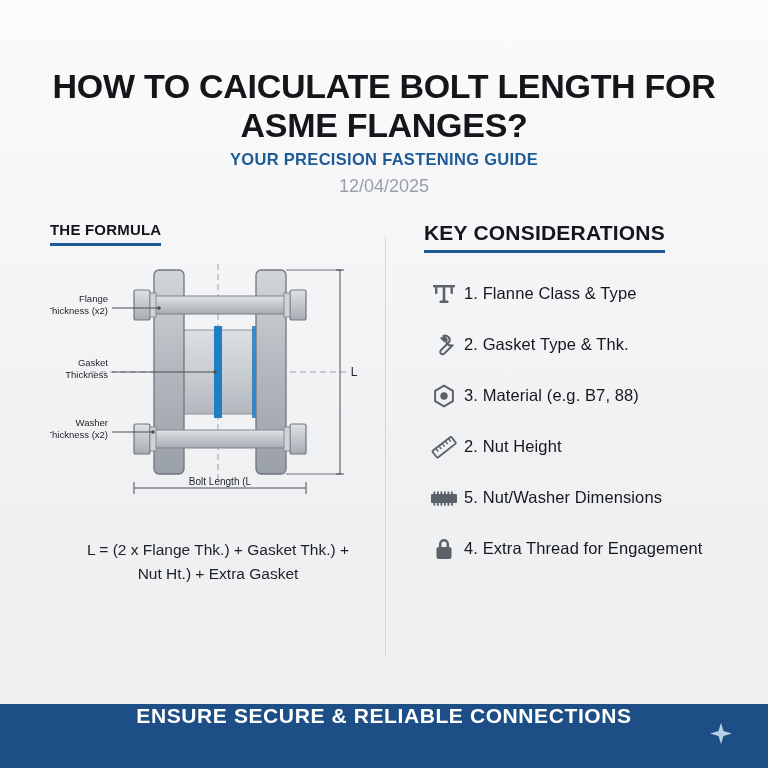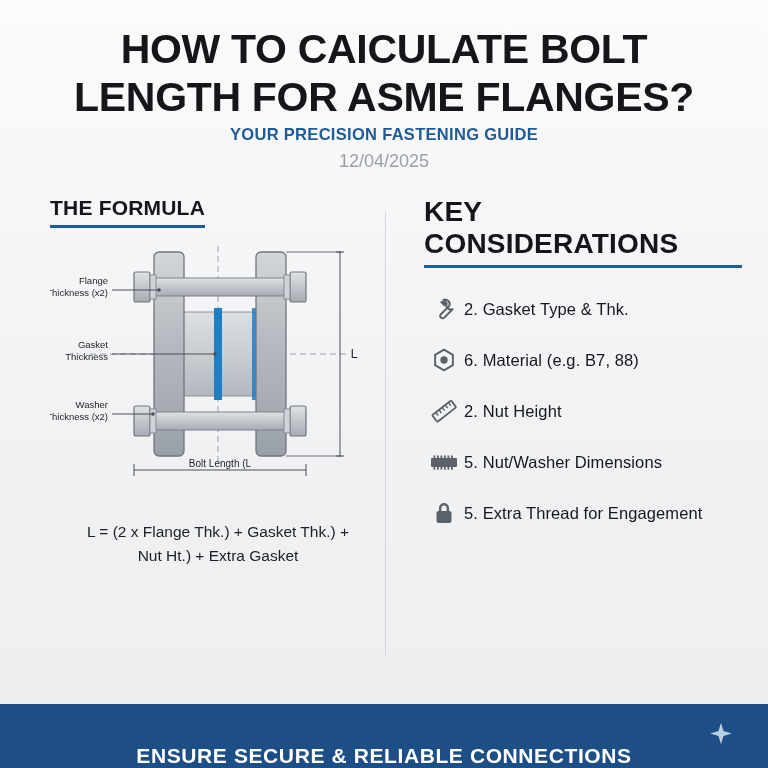--- a/index.html
+++ b/index.html
@@ -15,26 +15,27 @@
     background: linear-gradient(180deg, #fbfbfc 0%, #f0f1f3 60%, #eceef0 100%);
     display: flex; flex-direction: column;
   }
 
   
   .header {
     padding: 26px 40px 10px 40px;
     text-align: center;
   }
   .title {
-    font-size: 41px;
+    font-size: 34px;
     font-weight: bold;
     letter-spacing: -0.3px;
     color: #14161a;
     line-height: 1.16;
     text-transform: uppercase;
+    margin-top: 41px;
   }
   .subtitle {
     margin-top: 4px;
     font-size: 16.5px;
     font-weight: bold;
     color: #1f5b96;
     letter-spacing: 0.3px;
     text-transform: uppercase;
   }
   .date {
@@ -54,30 +55,30 @@
     position: absolute;
     left: 385px; top: 30px; bottom: 48px;
     width: 1px;
     background: #d3d6da;
   }
 
   .col-left { width: 360px; padding-left: 24px; }
   .col-right { flex: 1; padding-left: 38px; }
 
   .section-head {
-    font-size: 21px;
+    font-size: 15px;
     font-weight: bold;
     color: #14161a;
     text-transform: uppercase;
     display: inline-block;
     padding-bottom: 5px;
     border-bottom: 3px solid #1f5b96;
     letter-spacing: 0.2px;
   }
-  .col-right .section-head { font-size: 28px; }
+  .col-right .section-head { font-size: 21px; }
 
   
   .diagram-wrap {
     margin-top: 14px;
     width: 100%;
   }
 
   
   .formula {
     margin-top: 24px;
@@ -105,21 +106,21 @@
     font-size: 16.5px;
     color: #15181c;
     letter-spacing: 0.1px;
   }
 
   
   .footer {
     height: 64px;
     background: #1d4f86;
     display: flex;
-    align-items: flex-end;
+    align-items: flex-start;
     justify-content: center;
     position: relative;
   }
   .footer-text {
     color: #ffffff;
     font-size: 21px;
     font-weight: bold;
     letter-spacing: 0.6px;
     text-transform: uppercase;
   }
@@ -229,38 +230,50 @@
         <div>L = (2 x Flange Thk.) + Gasket Thk.) +</div>
         <div>Nut Ht.) + Extra Gasket</div>
       </div>
     </div>
 
     <div class="col-right">
       <div class="section-head">KEY CONSIDERATIONS</div>
 
       <div class="kc-list">
 
+        <div class="kc-item">
+          <span class="kc-icon">
+            <svg width="26" height="24" viewBox="0 0 26 24" fill="#5b6168">
+              <rect x="2" y="3" width="22" height="2.6" rx="1"></rect>
+              <rect x="11.7" y="5" width="2.6" height="16" rx="1"></rect>
+              <rect x="4" y="5" width="2.4" height="7" rx="1"></rect>
+              <rect x="19.5" y="5" width="2.4" height="7" rx="1"></rect>
+              <rect x="8.5" y="18.5" width="9" height="2.6" rx="1"></rect>
+            </svg>
+          </span>
+          <span class="kc-label">1. Flanne Class &amp; Type</span>
+        </div>
 
         <div class="kc-item">
           <span class="kc-icon">
             <svg width="26" height="24" viewBox="0 0 24 24" fill="none" stroke="#5b6168" stroke-width="2" stroke-linecap="round" stroke-linejoin="round">
               <path d="M14.7 6.3a4.5 4.5 0 0 0 5.9 5.9l-8.4 8.4a2.3 2.3 0 0 1-3.3-3.3l8.4-8.4a4.5 4.5 0 0 0-5.9-5.9l3 3-2.1 2.1-3-3z"></path>
             </svg>
           </span>
           <span class="kc-label">2. Gasket Type &amp; Thk.</span>
         </div>
 
         <div class="kc-item">
           <span class="kc-icon">
             <svg width="26" height="26" viewBox="0 0 24 24" fill="none" stroke="#5b6168" stroke-width="1.8">
               <polygon points="12,2.5 20.2,7.2 20.2,16.8 12,21.5 3.8,16.8 3.8,7.2"></polygon>
               <circle cx="12" cy="12" r="3.4" fill="#5b6168" stroke="none"></circle>
             </svg>
           </span>
-          <span class="kc-label">6. Material (e.g. B7, 88)</span>
+          <span class="kc-label">3. Material (e.g. B7, 88)</span>
         </div>
 
         <div class="kc-item">
           <span class="kc-icon">
             <svg width="28" height="24" viewBox="0 0 28 24">
               <g transform="rotate(-38 14 12)">
                 <rect x="2" y="8" width="24" height="8.5" rx="1.2" fill="none" stroke="#5b6168" stroke-width="1.8"></rect>
                 <rect x="6" y="8" width="1.4" height="4" fill="#5b6168"></rect>
                 <rect x="10" y="8" width="1.4" height="4" fill="#5b6168"></rect>
                 <rect x="14" y="8" width="1.4" height="4" fill="#5b6168"></rect>
@@ -293,21 +306,21 @@
           <span class="kc-label">5. Nut/Washer Dimensions</span>
         </div>
 
         <div class="kc-item">
           <span class="kc-icon">
             <svg width="24" height="26" viewBox="0 0 24 26" fill="#5b6168">
               <path d="M7 11V8a5 5 0 0 1 10 0v3h-2.4V8a2.6 2.6 0 0 0-5.2 0v3z"></path>
               <rect x="4.5" y="11" width="15" height="12" rx="2.2"></rect>
             </svg>
           </span>
-          <span class="kc-label">5. Extra Thread for Engagement</span>
+          <span class="kc-label">4. Extra Thread for Engagement</span>
         </div>
 
       </div>
     </div>
   </div>
 
   <div class="footer">
     <div class="footer-text">ENSURE SECURE &amp; RELIABLE CONNECTIONS</div>
     <span class="footer-spark">
       <svg width="26" height="26" viewBox="0 0 24 24" fill="#b9cfe6">

